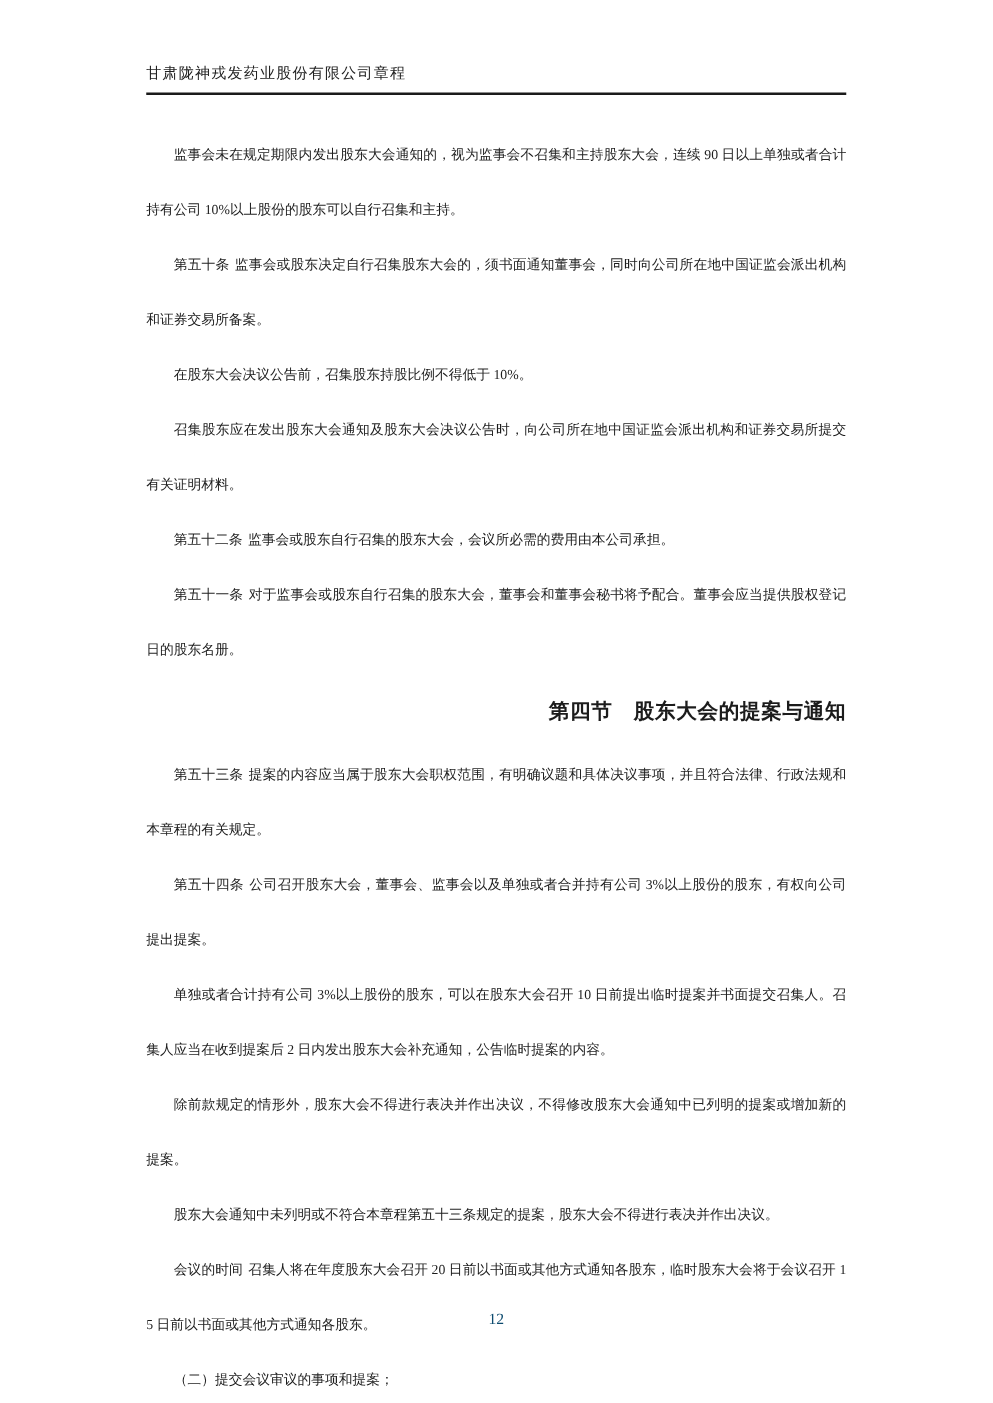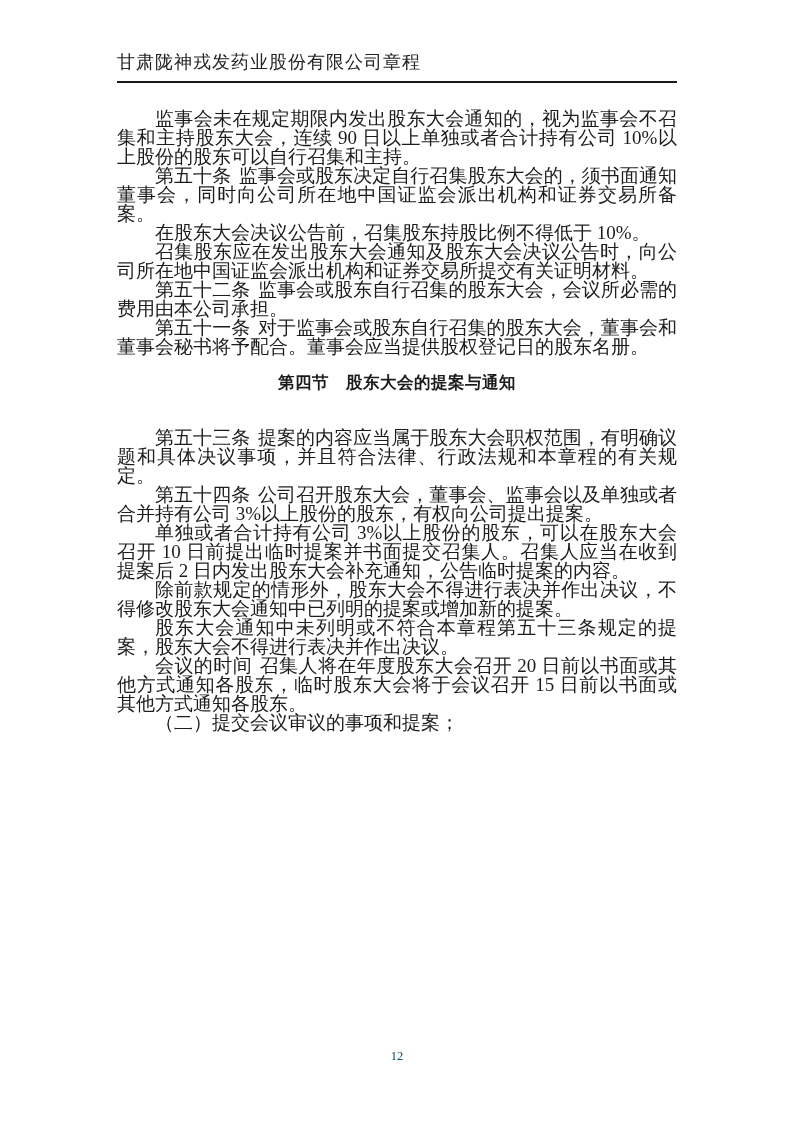--- a/index.html
+++ b/index.html
@@ -18,44 +18,44 @@
     box-sizing: border-box;
     padding: 0 117px;
     overflow: hidden;
   }
   .page-header {
     margin-top: 50px;
     padding-bottom: 7px;
     border-bottom: 2px solid #1a1a1a;
   }
   .header-text {
-    font-size: 18px;
+    font-size: 12px;
     letter-spacing: 1px;
     color: #222222;
   }
   .doc-body {
     margin-top: 26px;
   }
   .para {
     margin: 0;
-    font-size: 19px;
-    line-height: 19px;
+    font-size: 11px;
+    line-height: 44px;
     text-align: justify;
     text-indent: 2em;
     word-break: break-all;
   }
   .para .lead:not(:empty) {
     font-weight: normal;
     margin-right: 0.4em;
   }
   .section-heading {
-    margin: 11px 0 29px 0;
+    margin: 11px 0 13px 0;
     font-size: 16.5px;
     font-weight: bold;
-    text-align: center;
+    text-align: right;
     line-height: 31.5px;
     text-indent: 0;
     letter-spacing: 0.5px;
   }
   .page-footer {
     position: absolute;
     left: 0;
     right: 0;
     bottom: 58px;
     text-align: center;

